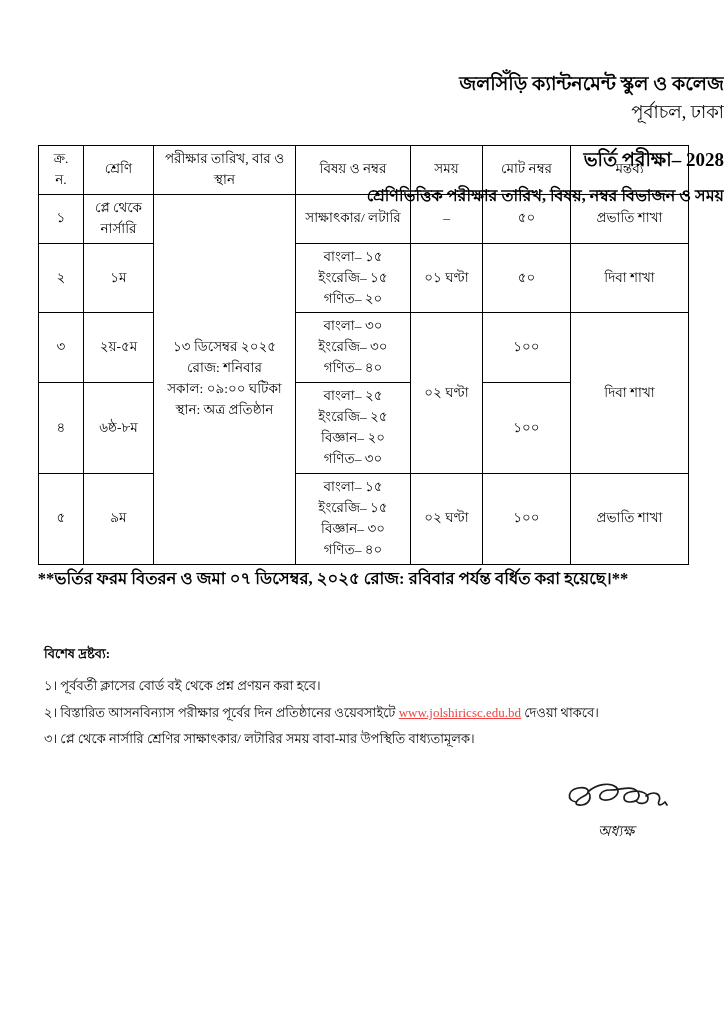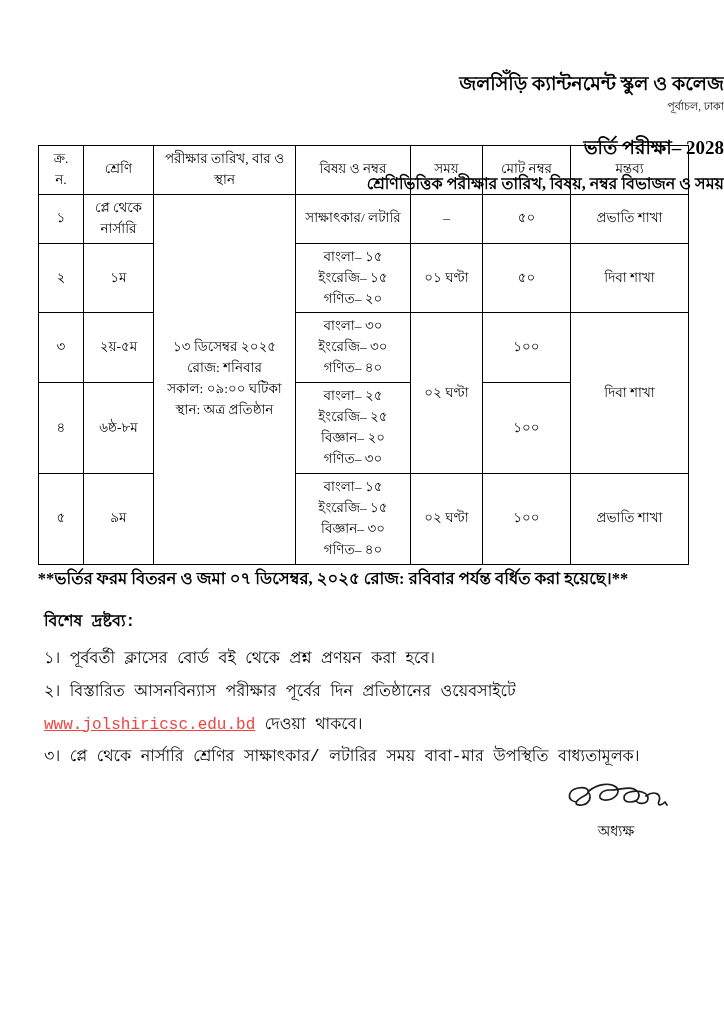--- a/index.html
+++ b/index.html
@@ -9,21 +9,21 @@
     font-family: "Liberation Serif", serif;
     color: #000;
     position: relative;
     overflow: hidden;
   }
   .page { position: absolute; inset: 0; background: #fff; }
 
   
   .doc-header { position: absolute; top: 36px; left: 0; width: 724px; text-align: right; margin-top: 36px; }
   .school-name { font-size: 19px; font-weight: bold; line-height: 1.25; }
-  .location    { font-size: 11px; margin-top: 2px; }
+  .location    { font-size: 18px; margin-top: 2px; }
   .exam-title  { font-size: 19px; font-weight: bold; margin-top: 16px; }
   .subtitle    { font-size: 16px; font-weight: bold; margin-top: 6px; }
 
   
   table.schedule {
     position: absolute; top: 145px; left: 38px;
     width: 650px;
     border-collapse: collapse;
     table-layout: fixed;
     font-size: 13.5px;
@@ -54,27 +54,27 @@
   td.date-cell { text-align: left; padding-left: 8px; line-height: 1.8; }
 
   
   .notice {
     position: absolute; top: 566px; left: 0; width: 666px;
     text-align: center;
     font-size: 16.5px; font-weight: bold;
   }
 
   
-  .special { position: absolute; top: 608px; left: 44px; width: 640px; font-size: 16px; font-family: Liberation Mono, monospace; }
+  .special { position: absolute; top: 644px; left: 44px; width: 640px; font-size: 13px; }
   .special-heading { font-weight: bold; margin-bottom: 8px; }
   .note-line { line-height: 2.05; }
   .note-link { color: #ef4444; text-decoration: underline; cursor: pointer; }
 
   
-  .signature-block { position: absolute; top: 772px; left: 548px; width: 136px; text-align: center; }
+  .signature-block { position: absolute; top: 772px; left: 548px; width: 136px; text-align: center; font-style: italic; }
   .signature-scribble { display: block; margin: 0 auto; }
   .signature-label { font-size: 14.5px; margin-top: 2px; }
 </style>
 </head>
 <body>
 
 <div class="page">
 
   <div class="doc-header">
     <div class="school-name">জলসিঁড়ি ক্যান্টনমেন্ট স্কুল ও কলেজ</div>

